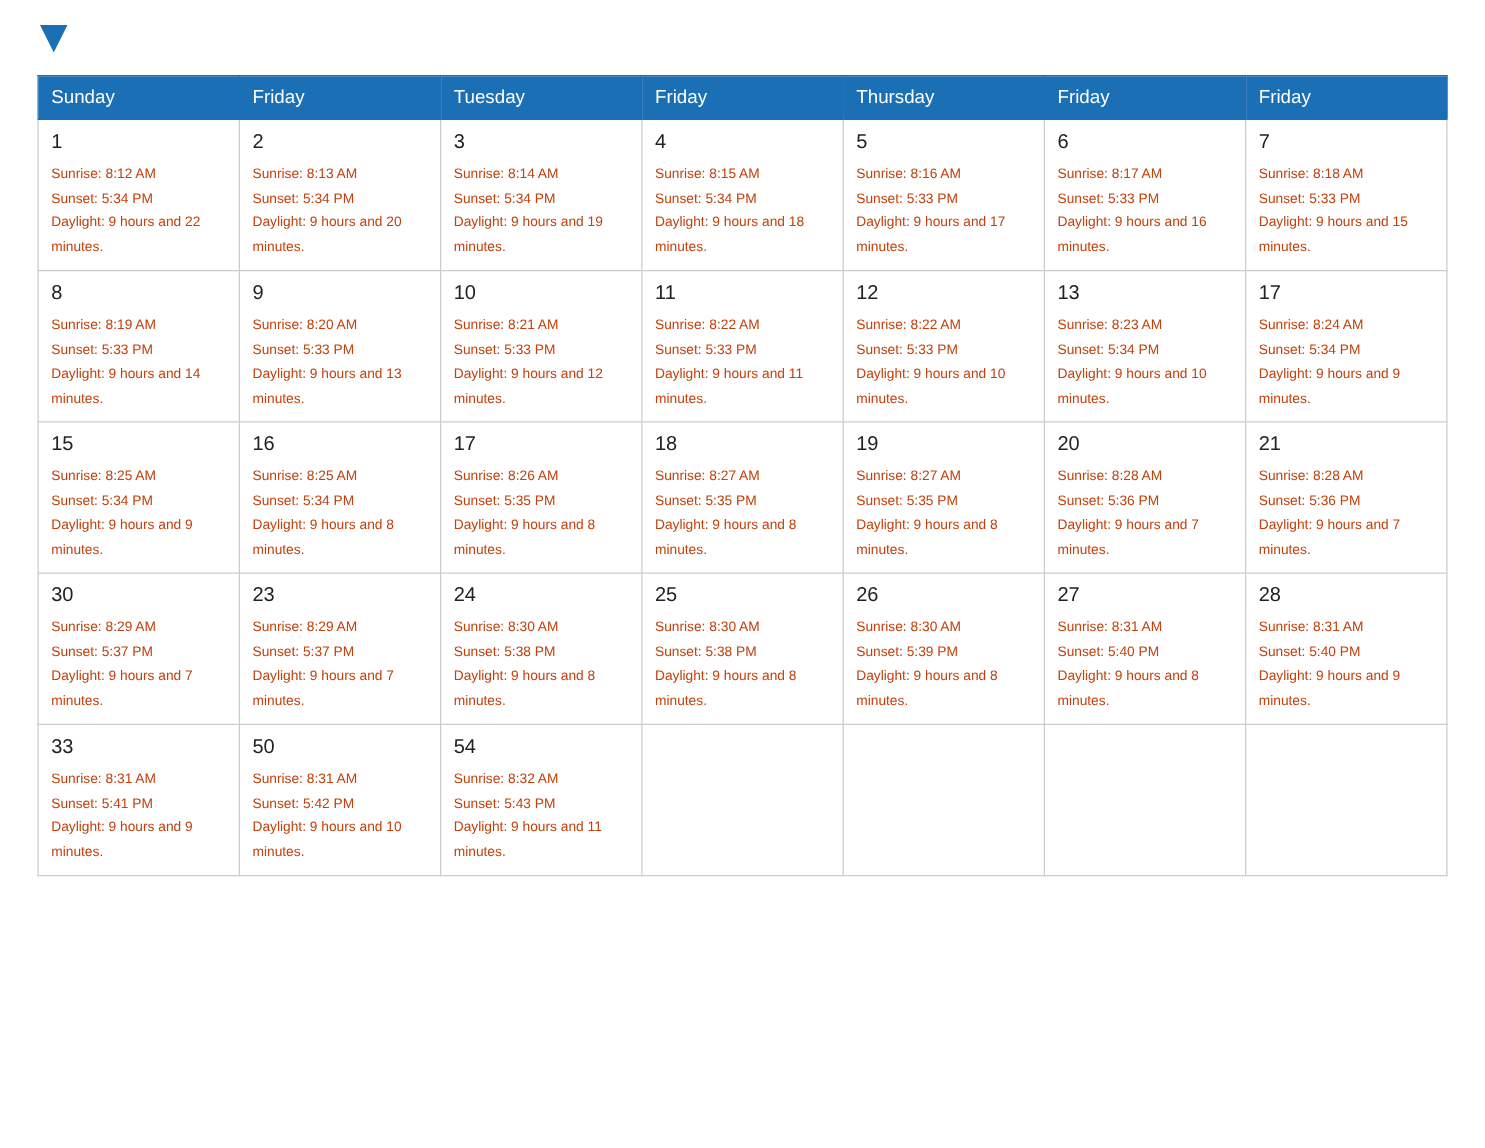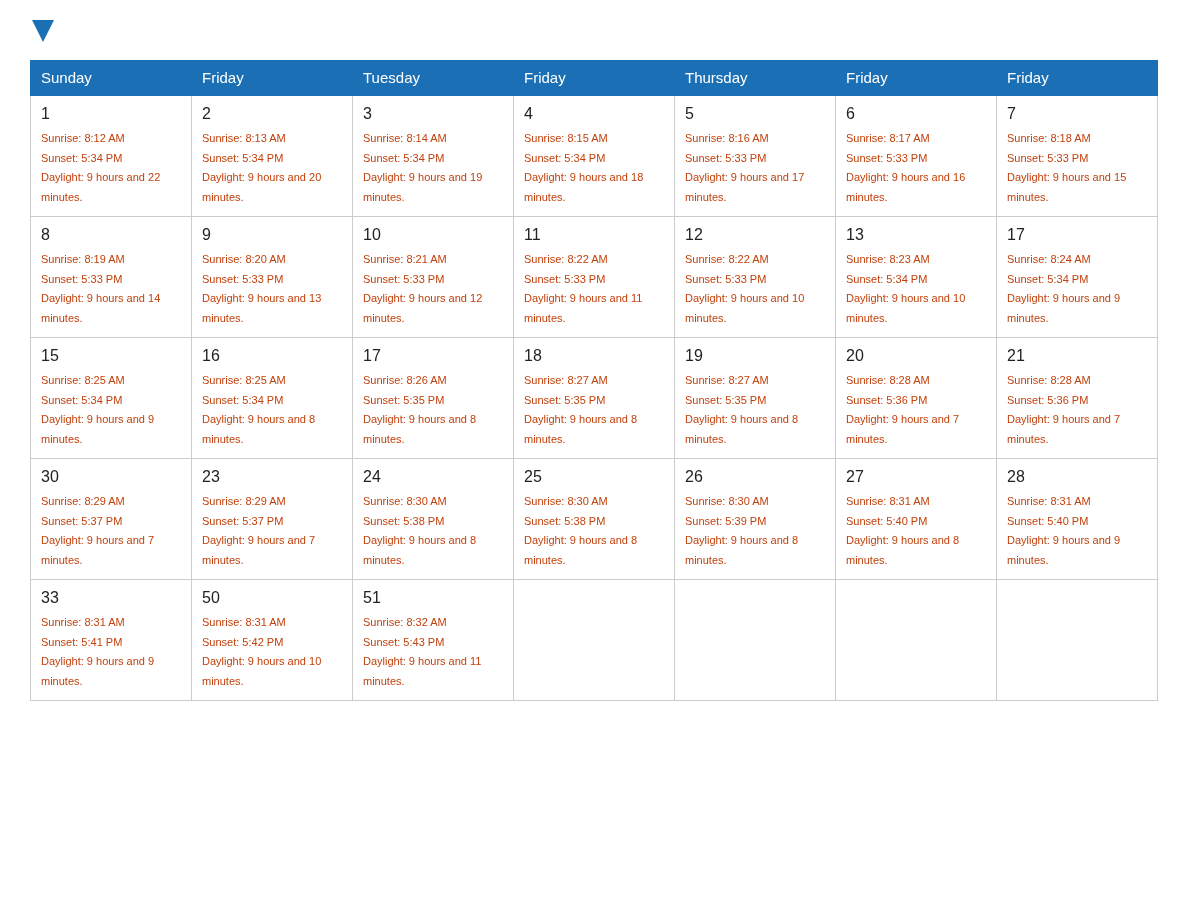--- a/index.html
+++ b/index.html
@@ -151,20 +151,20 @@
         <td><span class="day-num">23</span><span class="day-info">Sunrise: 8:29 AM<br>Sunset: 5:37 PM<br>Daylight: 9 hours and 7 minutes.</span></td>
         <td><span class="day-num">24</span><span class="day-info">Sunrise: 8:30 AM<br>Sunset: 5:38 PM<br>Daylight: 9 hours and 8 minutes.</span></td>
         <td><span class="day-num">25</span><span class="day-info">Sunrise: 8:30 AM<br>Sunset: 5:38 PM<br>Daylight: 9 hours and 8 minutes.</span></td>
         <td><span class="day-num">26</span><span class="day-info">Sunrise: 8:30 AM<br>Sunset: 5:39 PM<br>Daylight: 9 hours and 8 minutes.</span></td>
         <td><span class="day-num">27</span><span class="day-info">Sunrise: 8:31 AM<br>Sunset: 5:40 PM<br>Daylight: 9 hours and 8 minutes.</span></td>
         <td><span class="day-num">28</span><span class="day-info">Sunrise: 8:31 AM<br>Sunset: 5:40 PM<br>Daylight: 9 hours and 9 minutes.</span></td>
       </tr>
       <tr>
         <td><span class="day-num">33</span><span class="day-info">Sunrise: 8:31 AM<br>Sunset: 5:41 PM<br>Daylight: 9 hours and 9 minutes.</span></td>
         <td><span class="day-num">50</span><span class="day-info">Sunrise: 8:31 AM<br>Sunset: 5:42 PM<br>Daylight: 9 hours and 10 minutes.</span></td>
-        <td><span class="day-num">51</span><span class="day-info">Sunrise: 8:32 AM<br>Sunset: 5:43 PM<br>Daylight: 9 hours and 11 minutes.</span></td>
+        <td><span class="day-num">54</span><span class="day-info">Sunrise: 8:32 AM<br>Sunset: 5:43 PM<br>Daylight: 9 hours and 11 minutes.</span></td>
         <td></td>
         <td></td>
         <td></td>
         <td></td>
       </tr>
     </tbody>
 </table>
 
 </body></html>

